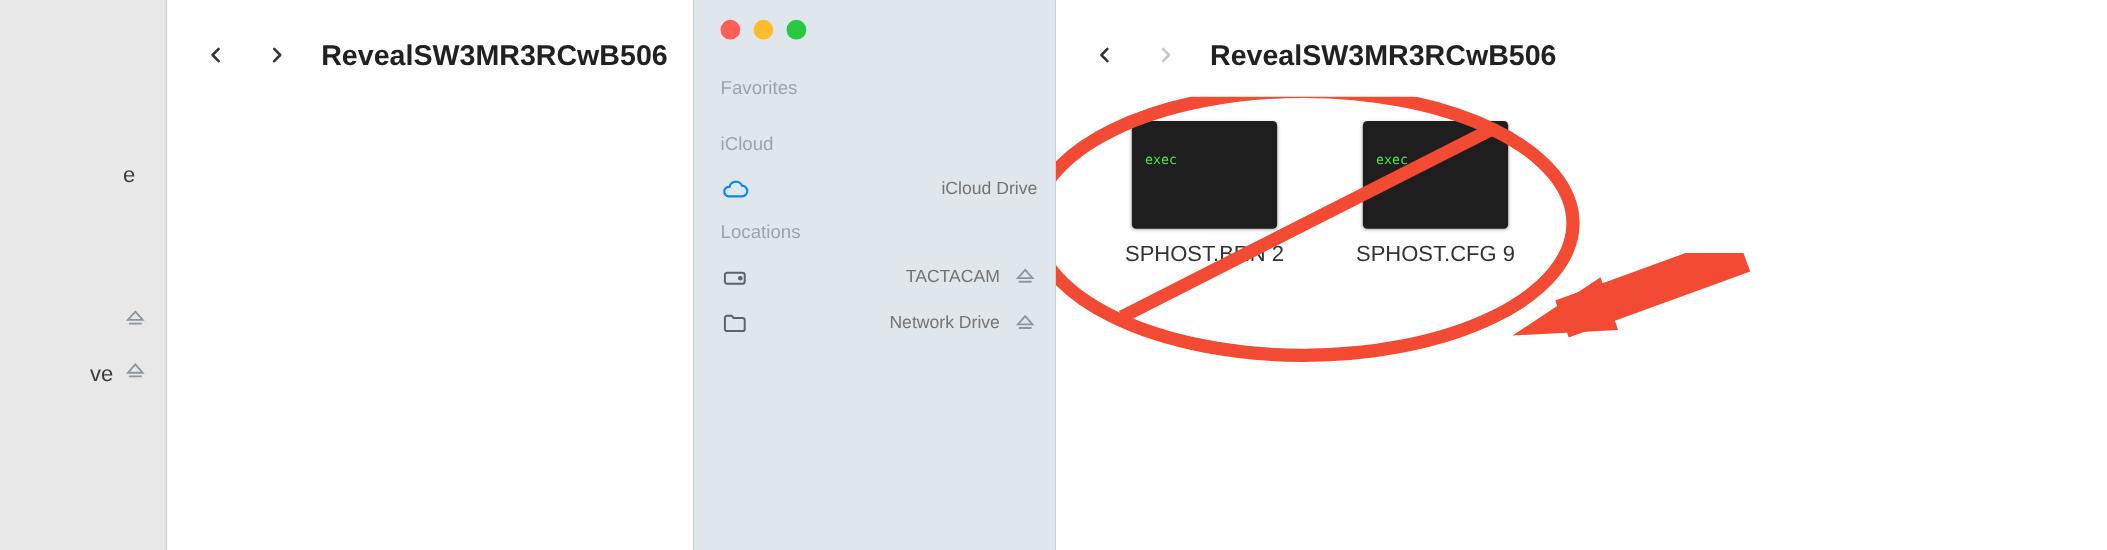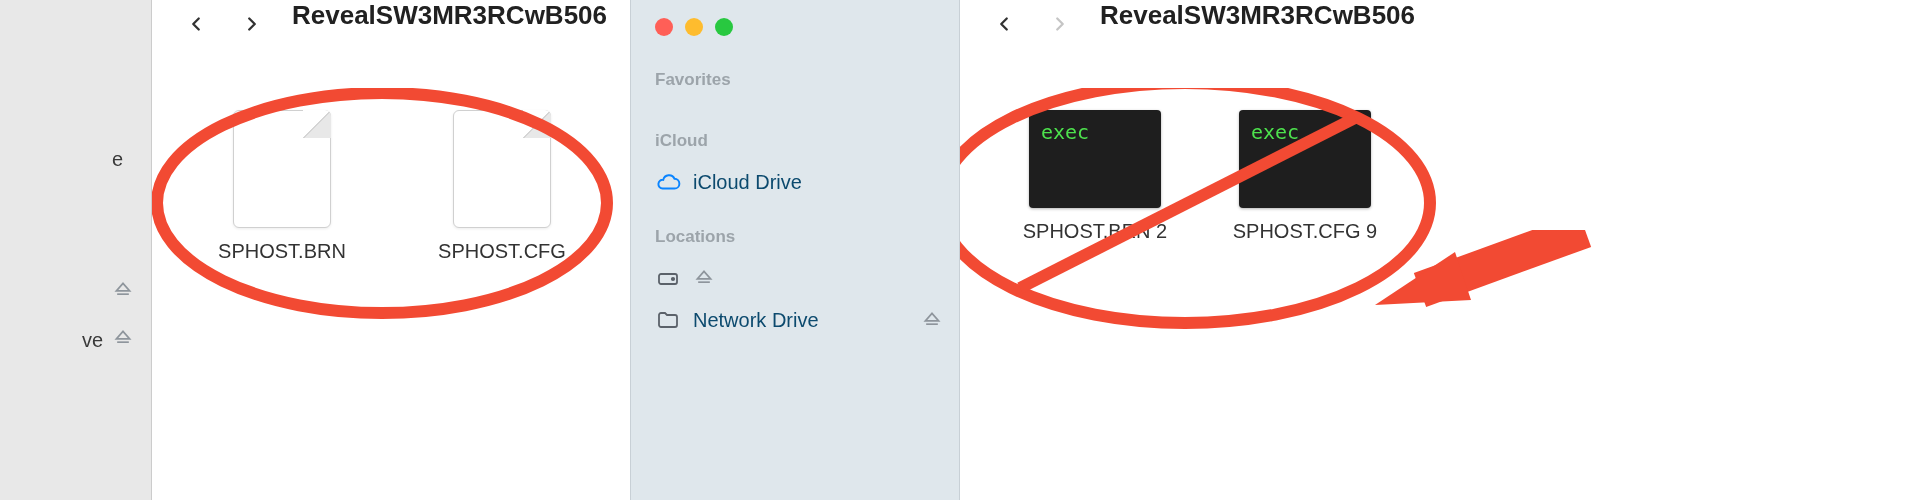--- a/index.html
+++ b/index.html
@@ -39,20 +39,21 @@
       background: #fff;
       position: relative;
       flex-shrink: 0;
     }
     .finder-pane.left { width: 478px; height: 500px; }
     .finder-pane.right { width: 955px; height: 500px; }
 
     .topbar {
       height: 100px;
       display: flex;
+      align-items: center;
       padding-left: 20px;
       gap: 8px;
     }
     .nav-btn {
       width: 48px;
       height: 48px;
       display: inline-flex;
       align-items: center;
       justify-content: center;
       color: #323232;
@@ -119,25 +120,25 @@
     .exec-icon {
       width: 132px;
       height: 98px;
       background: #1e1e1e;
       border-radius: 4px;
       position: relative;
       box-shadow: 0 1px 3px rgba(0,0,0,0.3);
     }
     .exec-icon .exec-text {
       position: absolute;
-      top: 10px;
+      top: 28px;
       left: 12px;
       color: #4de24d;
       font-family: Menlo, monospace;
-      font-size: 20px;
+      font-size: 12px;
     }
 
     
     .red-annotation {
       position: absolute;
       top: -12px;
       left: 0;
       pointer-events: none;
     }
 
@@ -161,43 +162,44 @@
       width: 18px;
       height: 18px;
       border-radius: 50%;
     }
     .dot.red { background: #ff5f57; }
     .dot.yellow { background: #febc2e; }
     .dot.green { background: #28c840; }
 
     .section-header {
       font-size: 17px;
-      font-weight: 700;
+      font-weight: 400;
       color: #9ca4aa;
       padding: 6px 24px 10px;
     }
     .side-item {
       display: flex;
       align-items: center;
       padding: 8px 16px 8px 24px;
       gap: 12px;
     }
     .side-item .icon-slot {
       width: 26px;
       height: 26px;
       display: inline-flex;
       align-items: center;
       justify-content: center;
       color: #5b626a;
     }
     .side-item .icon-slot.blue { color: #0a84ff; }
     .side-item .item-label {
-      font-size: 20px;
-      color: #0c4a6e;
+      font-size: 16px;
+      color: #737373;
       flex: 1;
+      text-align: right;
     }
     .side-item .eject {
       color: #8e959c;
       width: 22px;
       height: 22px;
       display: inline-flex;
       align-items: center;
       justify-content: center;
     }
 
@@ -251,66 +253,51 @@
         </svg>
     </span>
     <span class="nav-btn">
       <svg width="22" height="22" viewBox="0 0 24 24" fill="none" stroke="currentColor" stroke-width="2.5" stroke-linecap="round" stroke-linejoin="round">
           <polyline points="9 18 15 12 9 6"></polyline>
         </svg>
     </span>
     <span class="title">RevealSW3MR3RCwB506</span>
   </div>
 
-  <div class="content-area">
-    <div class="file-grid">
-      <div class="file-item">
-        <div class="doc-icon"></div>
-        <div class="file-label">SPHOST.BRN</div>
-      </div>
-      <div class="file-item">
-        <div class="doc-icon"></div>
-        <div class="file-label">SPHOST.CFG</div>
-      </div>
-    </div>
-
-    <svg class="red-annotation" width="478" height="400">
-      <ellipse cx="230" cy="115" rx="225" ry="110" fill="none" stroke="#f24a33" stroke-width="12"></ellipse>
-    </svg>
-  </div>
 </div>
 
 <div class="mid-sidebar">
   <div class="traffic-lights">
     <span class="dot red"></span>
     <span class="dot yellow"></span>
     <span class="dot green"></span>
   </div>
 
   <div class="section-header">Favorites</div>
 
-  <div class="section-header" style="margin-top:25px;">iCloud</div>
+  <div class="section-header" style="margin-top:15px;">iCloud</div>
   <div class="side-item">
     <span class="icon-slot blue">
       <svg width="26" height="26" viewBox="0 0 24 24" fill="none" stroke="currentColor" stroke-width="1.8">
           <path d="M18 18H7a4 4 0 1 1 .6-7.97A5.5 5.5 0 0 1 18 9a4.5 4.5 0 0 1 0 9z"></path>
         </svg>
     </span>
     <span class="item-label">iCloud Drive</span>
   </div>
 
-  <div class="section-header" style="margin-top:18px;">Locations</div>
+  <div class="section-header" style="margin-top:2px;">Locations</div>
 
   <div class="side-item">
     <span class="icon-slot">
       <svg width="24" height="24" viewBox="0 0 24 24" fill="none" stroke="currentColor" stroke-width="1.8">
           <rect x="3" y="8" width="18" height="10" rx="2"></rect>
           <circle cx="17" cy="13" r="1.2" fill="currentColor"></circle>
         </svg>
     </span>
+    <span class="item-label">TACTACAM</span>
     <span class="eject">
       <svg width="20" height="20" viewBox="0 0 24 24" fill="none" stroke="currentColor" stroke-width="2">
           <path d="M5 17h14"></path>
           <path d="M12 4l8 9H4z"></path>
         </svg>
     </span>
   </div>
 
   <div class="side-item">
     <span class="icon-slot">

